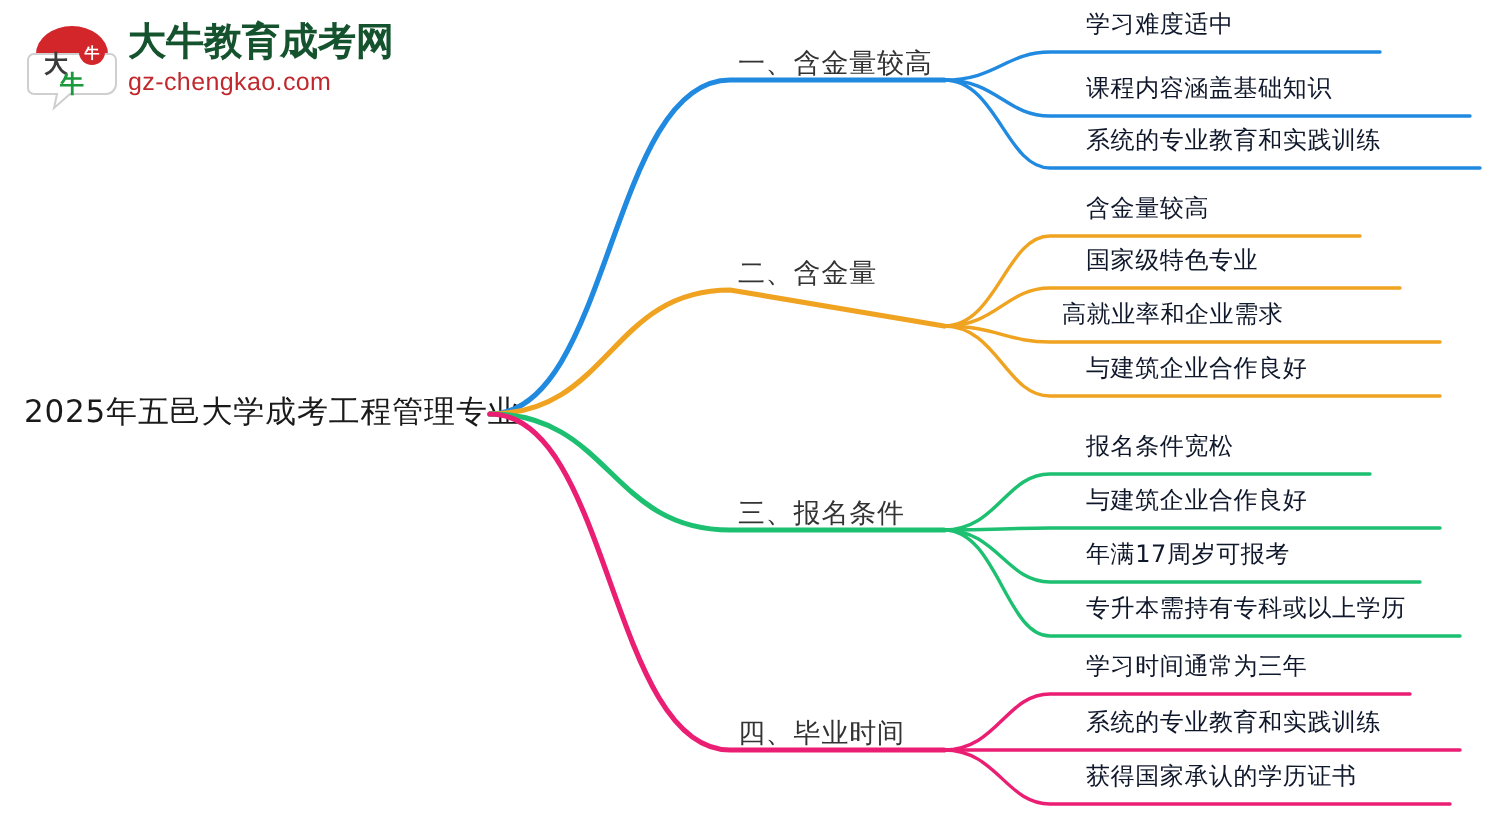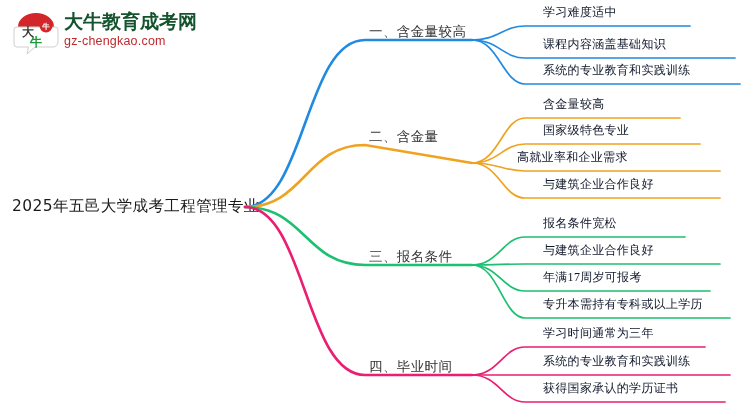--- a/index.html
+++ b/index.html
@@ -150,26 +150,26 @@
     </svg>
 
   <div id="labels">
       <div class="branch-label" style="left: 369px; top: 23px;"><span>一、含金量较高</span></div>
       <div class="leaf-label" style="left: 543px; top: 4px;"><span>学习难度适中</span></div>
       <div class="leaf-label" style="left: 543px; top: 36px;"><span>课程内容涵盖基础知识</span></div>
       <div class="leaf-label" style="left: 543px; top: 62px;"><span>系统的专业教育和实践训练</span></div>
       <div class="branch-label" style="left: 369px; top: 128px;"><span>二、含金量</span></div>
       <div class="leaf-label" style="left: 543px; top: 96px;"><span>含金量较高</span></div>
       <div class="leaf-label" style="left: 543px; top: 122px;"><span>国家级特色专业</span></div>
-      <div class="leaf-label" style="left: 517px; top: 149px;"><span>高就业率和企业需求</span></div>
+      <div class="leaf-label" style="left: 531px; top: 149px;"><span>高就业率和企业需求</span></div>
       <div class="leaf-label" style="left: 543px; top: 176px;"><span>与建筑企业合作良好</span></div>
       <div class="branch-label" style="left: 369px; top: 248px;"><span>三、报名条件</span></div>
       <div class="leaf-label" style="left: 543px; top: 215px;"><span>报名条件宽松</span></div>
       <div class="leaf-label" style="left: 543px; top: 242px;"><span>与建筑企业合作良好</span></div>
-      <div class="leaf-label" style="left: 543px; top: 269px; font-family: Liberation Serif, serif;"><span>年满17周岁可报考</span></div>
+      <div class="leaf-label" style="left: 543px; top: 269px;"><span>年满17周岁可报考</span></div>
       <div class="leaf-label" style="left: 543px; top: 296px;"><span>专升本需持有专科或以上学历</span></div>
       <div class="branch-label" style="left: 369px; top: 358px;"><span>四、毕业时间</span></div>
       <div class="leaf-label" style="left: 543px; top: 325px;"><span>学习时间通常为三年</span></div>
       <div class="leaf-label" style="left: 543px; top: 353px;"><span>系统的专业教育和实践训练</span></div>
       <div class="leaf-label" style="left: 543px; top: 380px;"><span>获得国家承认的学历证书</span></div>
     </div>
 
 </div>
 
 </body></html>

